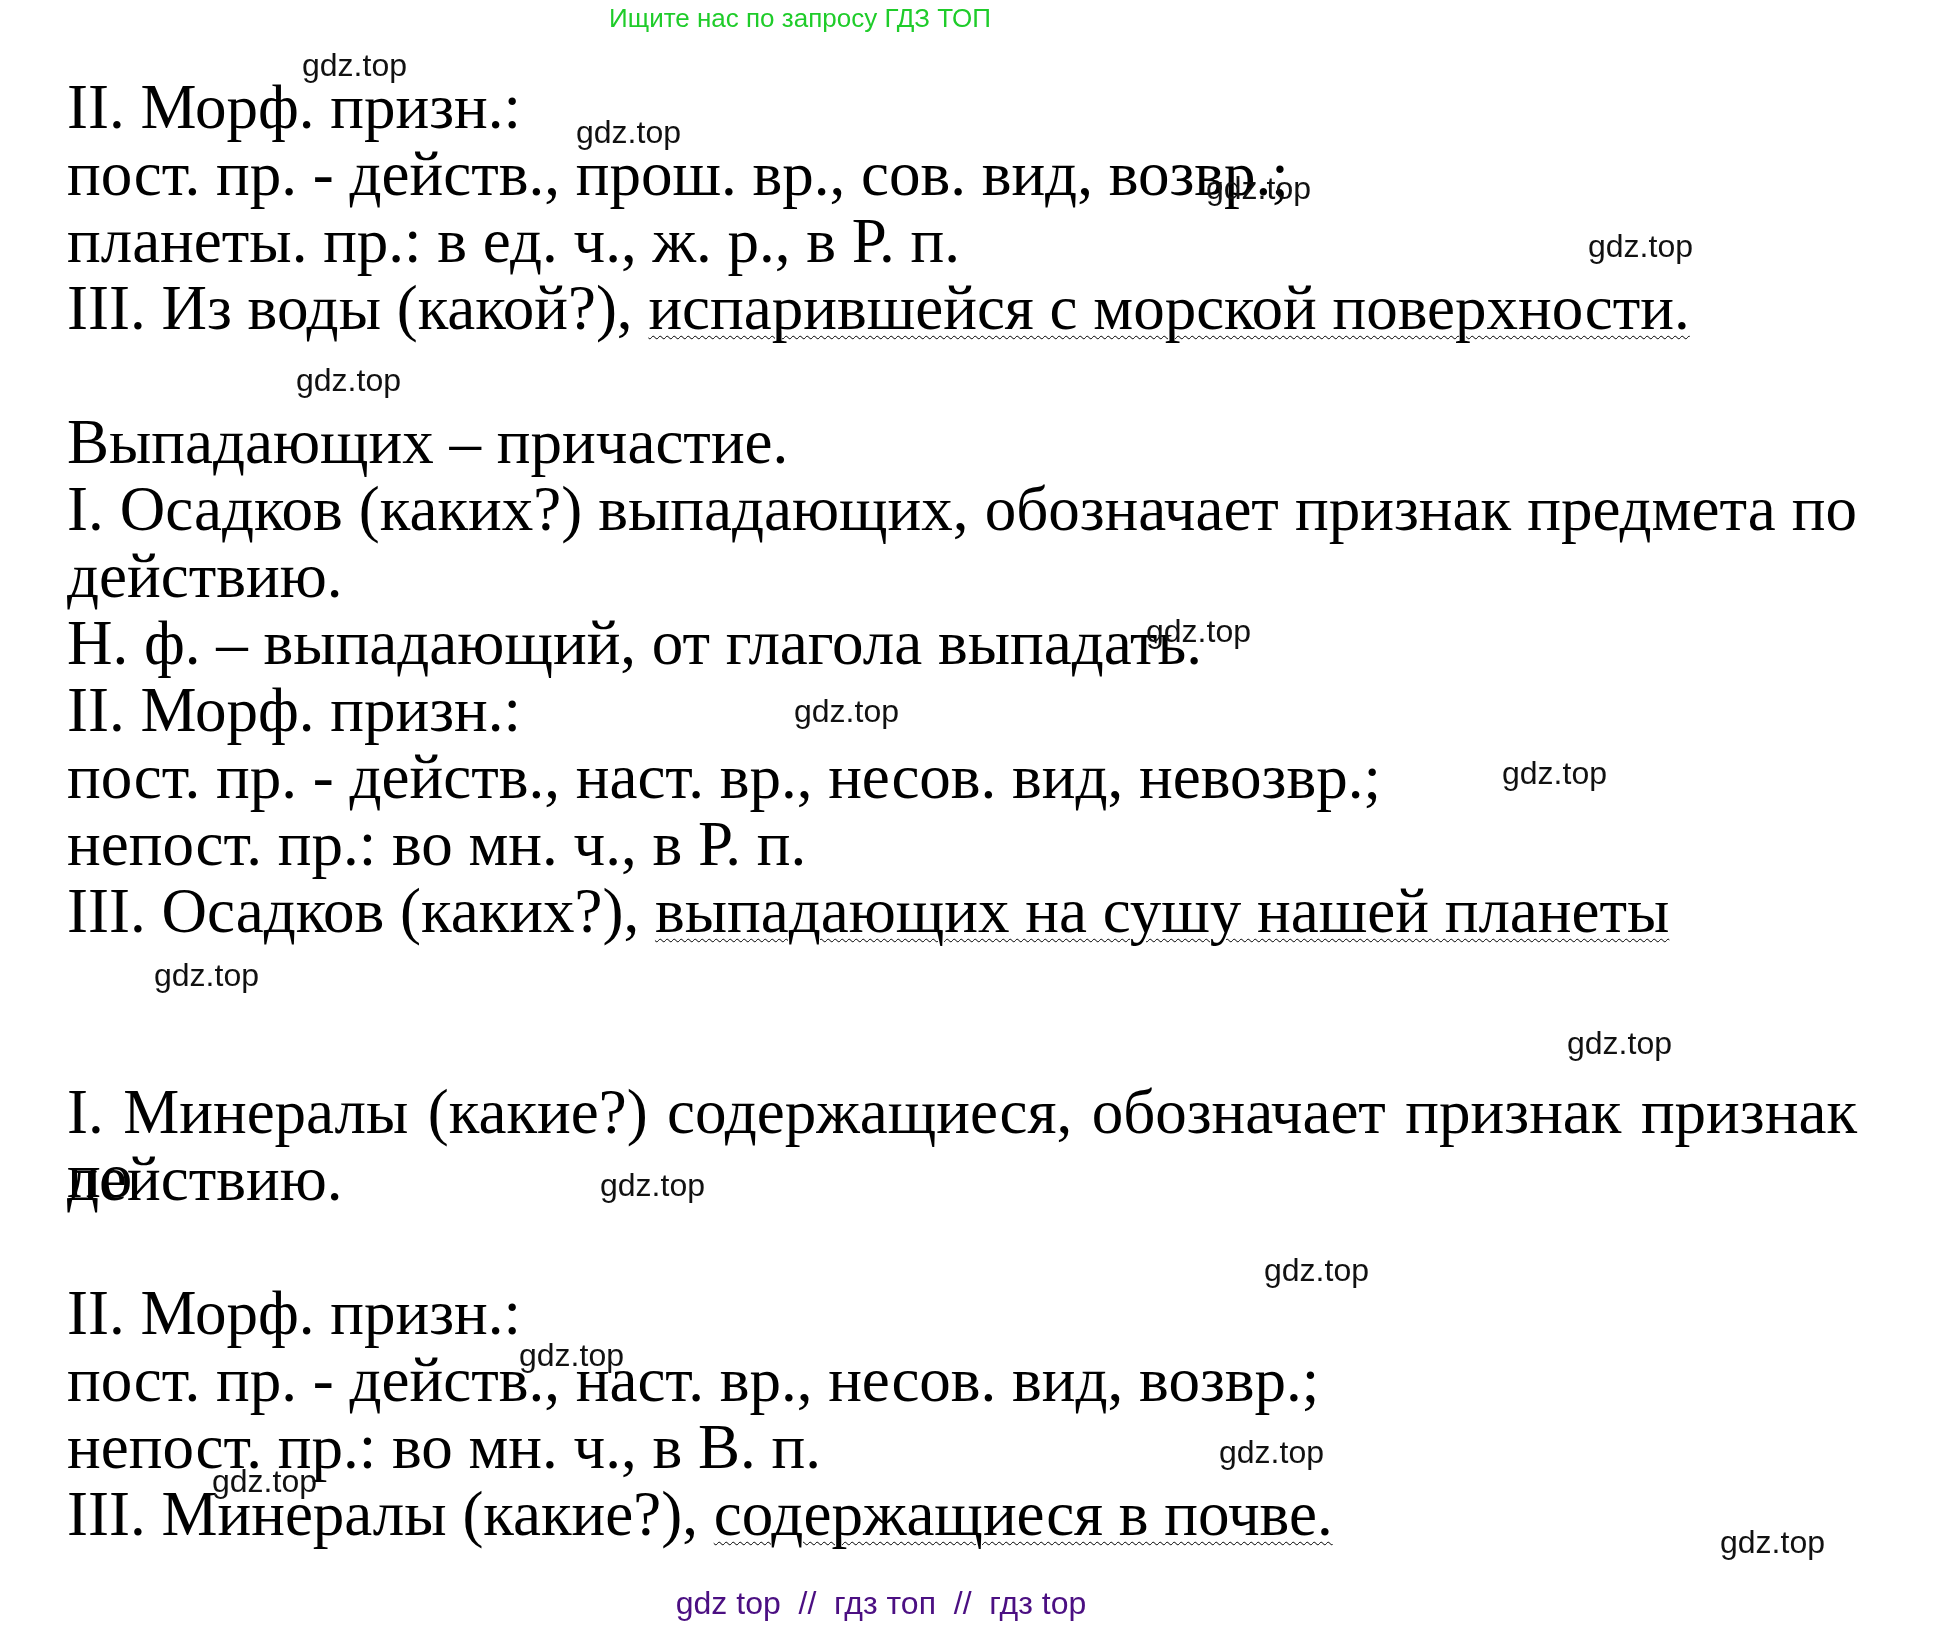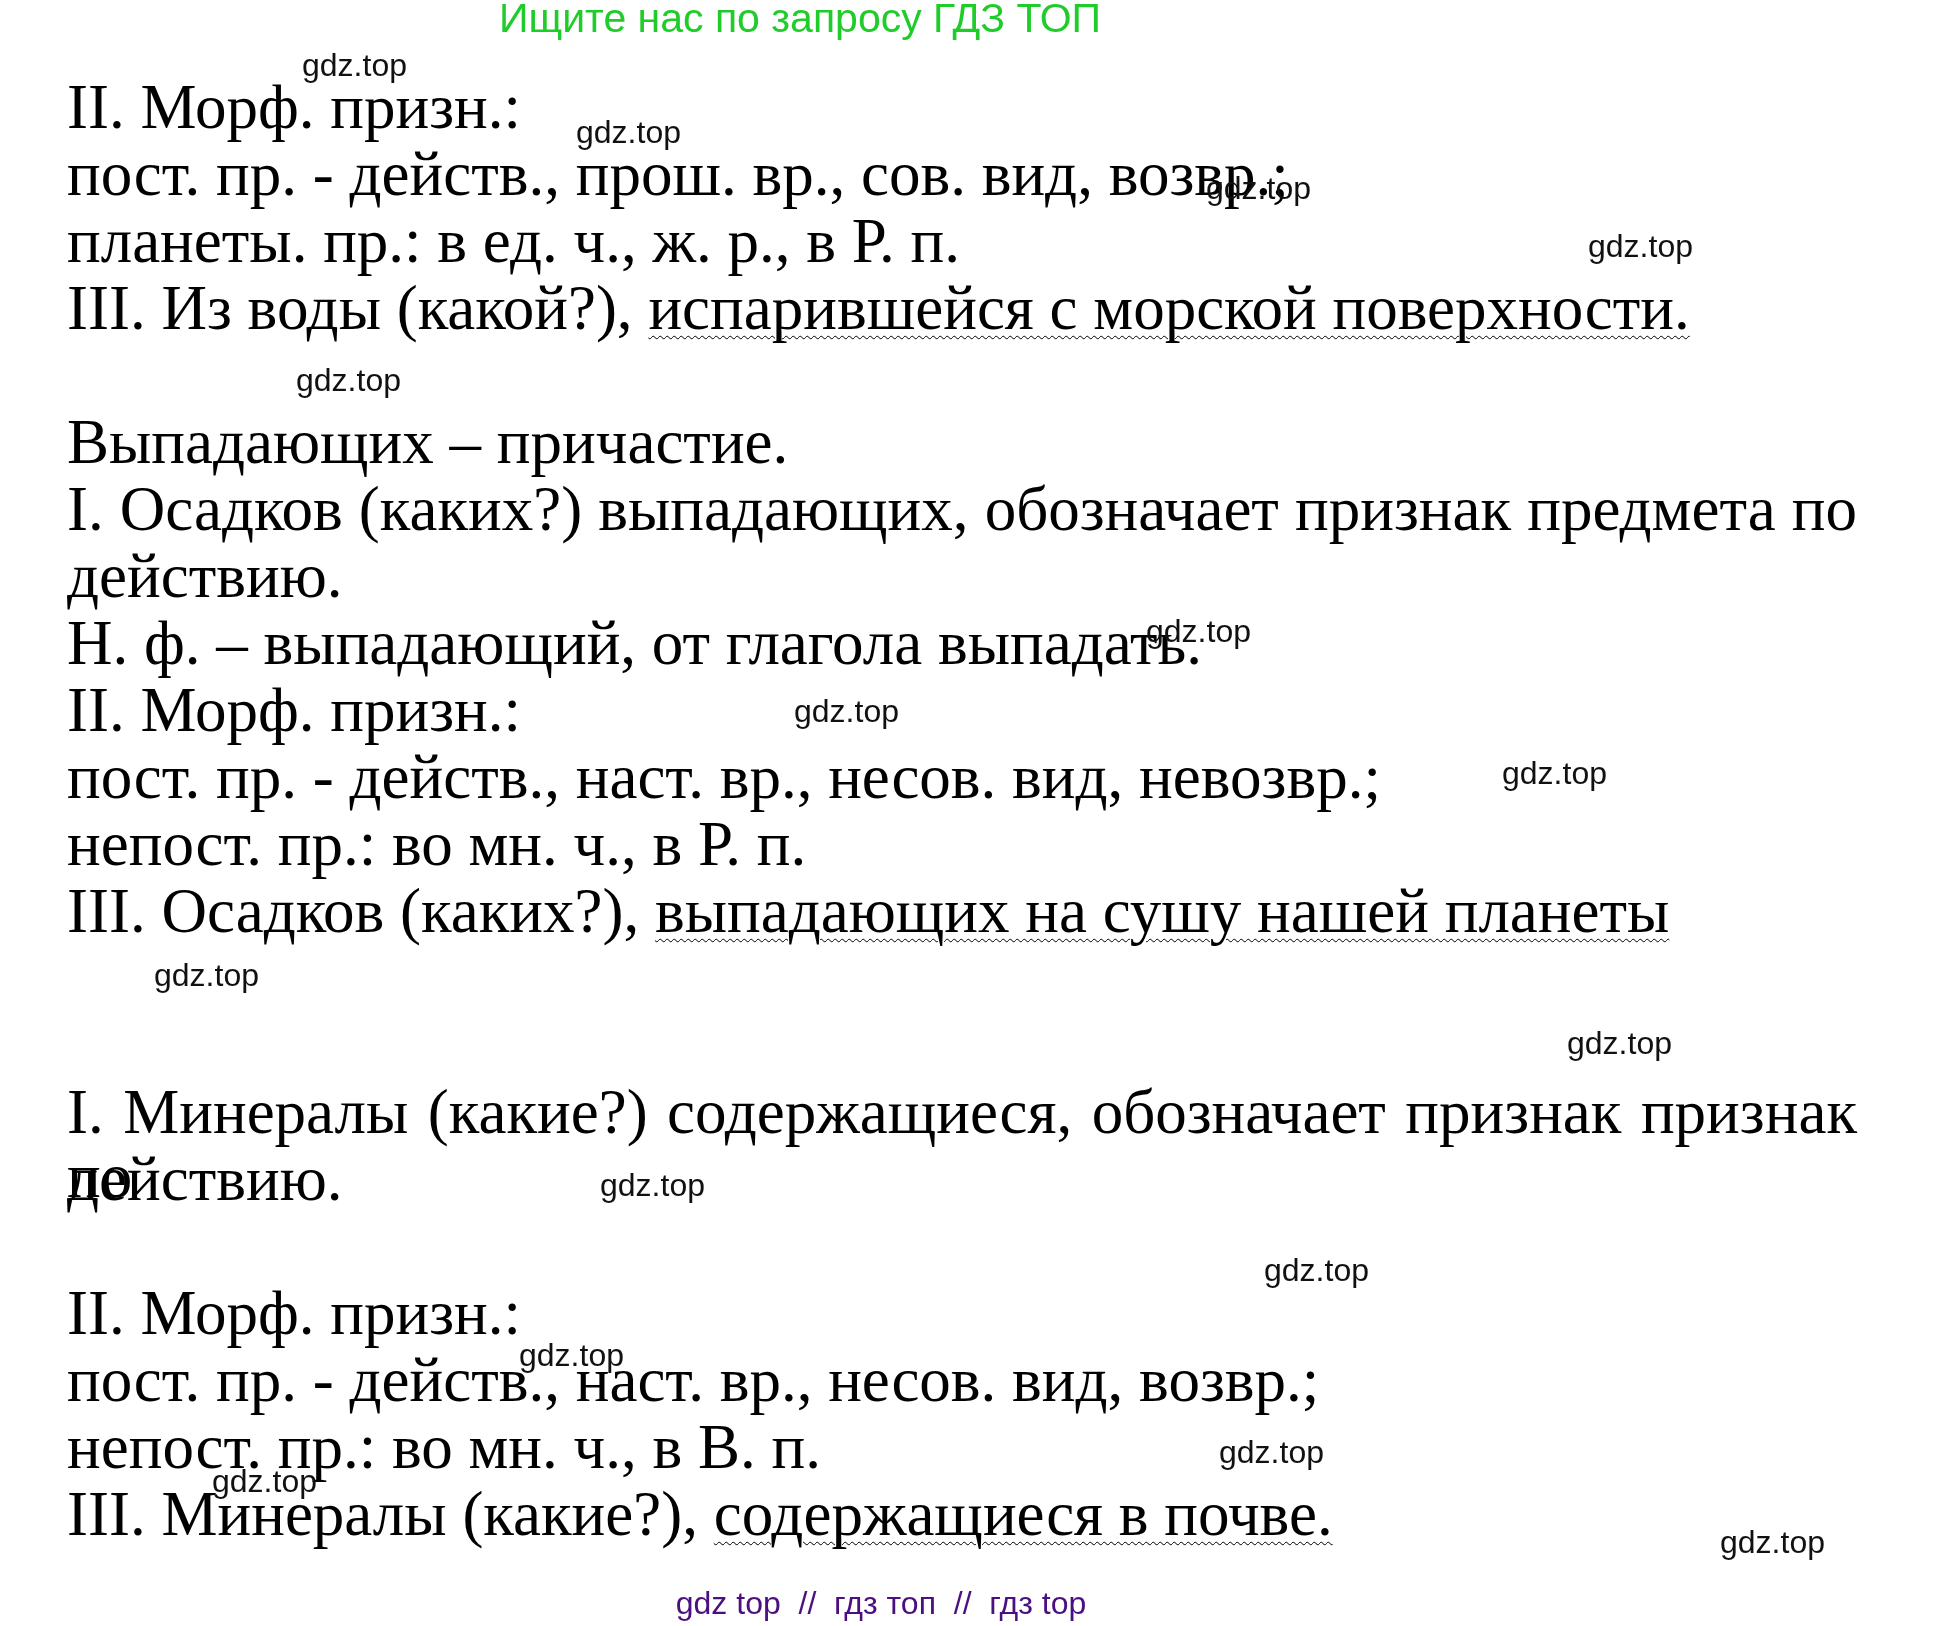--- a/index.html
+++ b/index.html
@@ -1,20 +1,20 @@
 <!DOCTYPE html>
 <html><head>
 <meta charset="utf-8">
 <style>
   html, body { margin: 0; padding: 0; background: #ffffff; }
   body { width: 1942px; height: 1626px; position: relative; overflow: hidden; }
   .banner {
     position: absolute; left: 0; width: 1600px; top: 0; height: 36px;
     text-align: center; font-family: "Liberation Sans", sans-serif;
-    font-size: 41px; line-height: 36px; color: #1fcc2a; white-space: nowrap;
+    font-size: 26px; line-height: 36px; color: #1fcc2a; white-space: nowrap;
   }
   .doc { position: absolute; left: 0; top: 0; width: 1942px; height: 1626px; }
   .line {
     position: absolute; left: 67px; width: 1790px;
     font-family: "Liberation Serif", serif; font-size: 63px; line-height: 64px;
     color: #000; white-space: nowrap; height: 64px;
   }
   .line.justify { text-align: justify; text-align-last: justify; white-space: normal; }
   .wavy {
     text-decoration: underline wavy #000;

